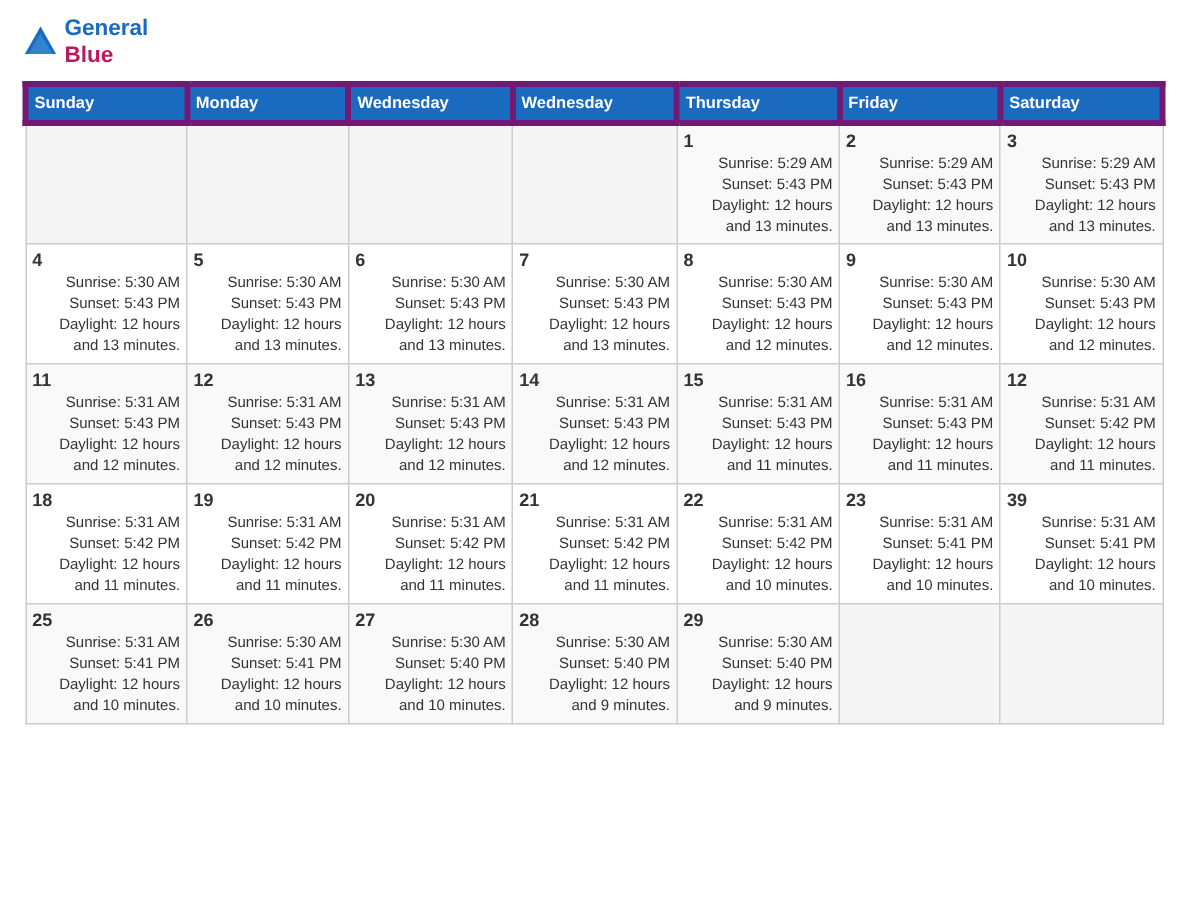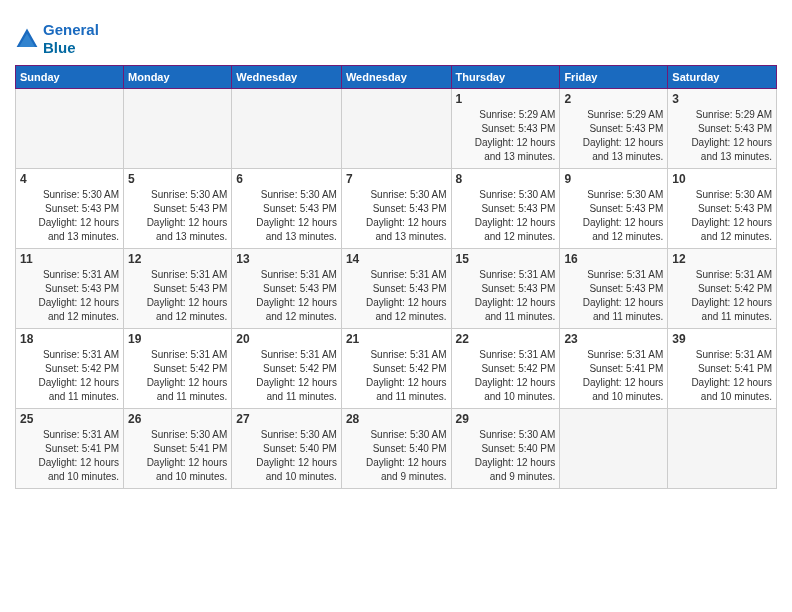--- a/index.html
+++ b/index.html
@@ -17,21 +17,20 @@
     .header-area {
       display: flex;
       justify-content: space-between;
       align-items: flex-start;
       margin-bottom: 8px;
     }
     .logo {
       display: flex;
       align-items: center;
       gap: 4px;
-      margin-top: 11px;
     }
     .logo-icon {
       width: 24px;
       height: 24px;
     }
     .title-area {
       text-align: right;
     }
     .main-title {
       font-size: 32px;
@@ -46,21 +45,21 @@
       width: 100%;
       border-collapse: collapse;
       font-size: 10px;
     }
     .calendar th {
       background-color: #1a6abf;
       color: white;
       padding: 5px 4px;
       text-align: left;
       font-size: 11px;
-      border: 1px solid #701a75;
+      border: 4px solid #701a75;
     }
     .calendar td {
       border: 1px solid #ccc;
       padding: 3px 4px;
       vertical-align: top;
       width: 113px;
       height: 80px;
       background: #fff;
     }
     .calendar tr:nth-child(odd) td {
@@ -93,21 +92,21 @@
   <div class="header-area">
     <div class="logo">
       <svg class="logo-icon" viewBox="0 0 30 30" xmlns="http://www.w3.org/2000/svg">
         <polygon points="15,2 28,25 2,25" fill="#1a6abf"></polygon>
         <polygon points="15,8 25,25 5,25" fill="#4a9de0" opacity="0.5"></polygon>
       </svg>
       <div>
         <div style="font-size:15px;font-weight:bold;color:#333;line-height:1.2;">
           <span style="color:#1a6abf;">General</span>
         </div>
-        <div style="font-size:15px;font-weight:bold;color:#0369a1;line-height:1.2;">Blue</div>
+        <div style="font-size:15px;font-weight:bold;color:#be185d;line-height:1.2;">Blue</div>
       </div>
     </div>
     <div class="title-area">
       <div class="main-title"></div>
       <div class="sub-title"></div>
     </div>
   </div>
 
   <table class="calendar">
     <thead>

